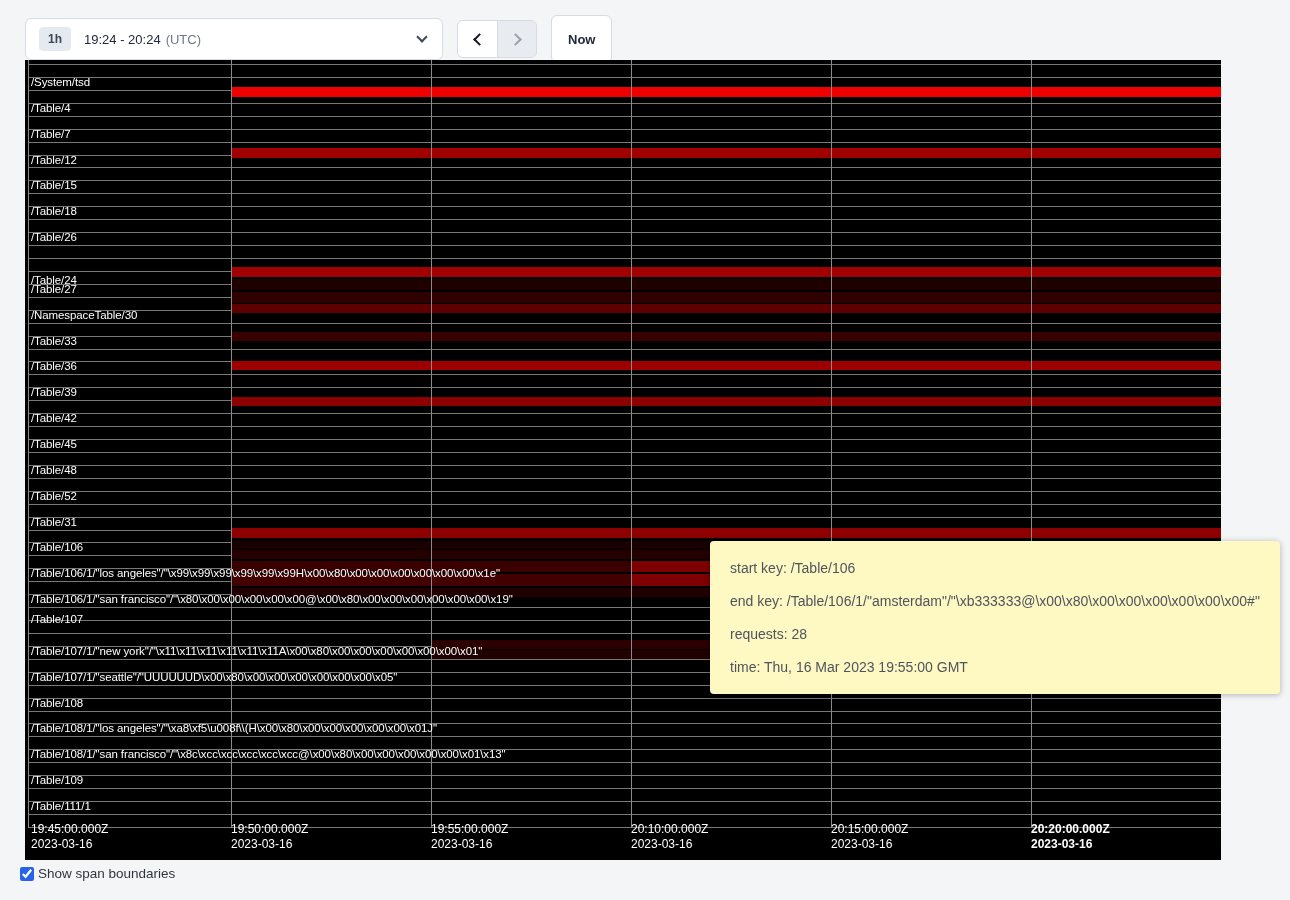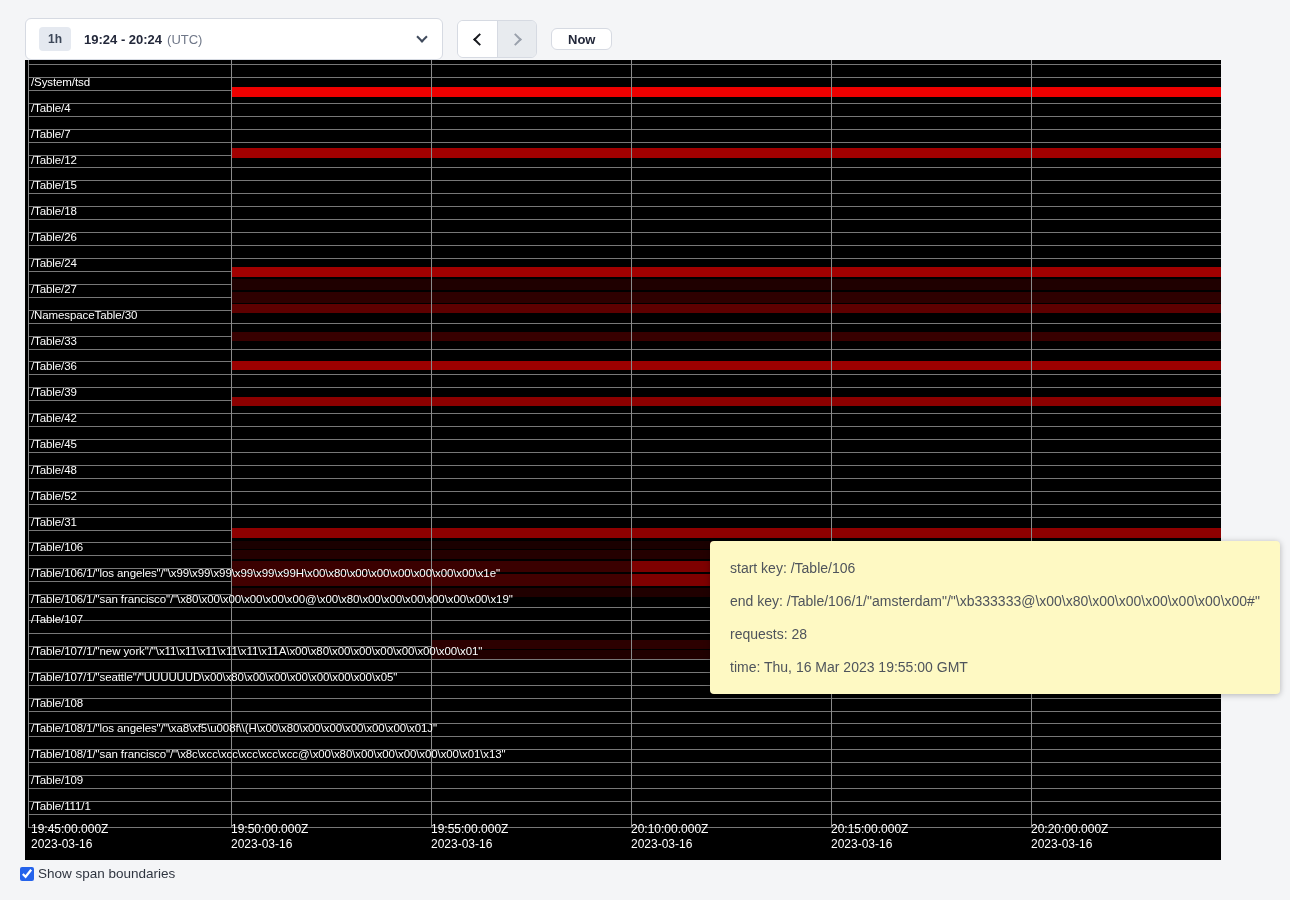--- a/index.html
+++ b/index.html
@@ -15,32 +15,32 @@
   .toolbar { position:absolute; top:18px; left:25px; height:42px; display:flex; align-items:center; }
   .range-select {
     width:418px; height:42px; background:#fff;
     border:1px solid #d6dae2; border-radius:6px;
     display:flex; align-items:center; padding:0 16px 0 13px; cursor:pointer;
   }
   .range-badge {
     background:#e5e9f0; color:#3d4758; font-size:12px; font-weight:700;
     padding:5px 9px; border-radius:4px; margin-right:13px;
   }
-  .range-text { font-size:13px; font-weight:700; color:#23283a;text-align:right; }
+  .range-text { font-size:13px; font-weight:400; color:#23283a;text-align:right; }
   .range-suffix { font-size:13px; color:#6f7788; margin-left:5px; }
   .chev { display:inline-block; width:8px; height:8px; border-right:2px solid #3f4a5c; border-bottom:2px solid #3f4a5c; }
   .chev-down { transform:rotate(45deg); margin-left:auto; margin-top:-4px; }
   .nav-group { display:flex; margin-left:14px; border:1px solid #d6dae2; border-radius:6px; overflow:hidden; height:38px; }
   .nav-btn { width:39px; height:100%; display:flex; align-items:center; justify-content:center; background:#fff; border:none; cursor:pointer; }
   .nav-btn + .nav-btn { border-left:1px solid #d6dae2; }
   .nav-btn.disabled { background:#e8ebef; cursor:default; }
   .chev-left { width:9px; height:9px; border-color:#16181d; border-width:2.5px; transform:rotate(135deg); margin-left:3px; }
   .chev-right { width:9px; height:9px; border-color:#9aa1ac; border-width:2.5px; transform:rotate(-45deg); margin-right:3px; }
   .now-btn {
-    margin-left:14px; height:22px; padding:0 16px; background:#fff;
+    margin-left:14px; height:48px; padding:0 16px; background:#fff;
     border:1px solid #d6dae2; border-radius:6px;
     font-family:"Liberation Sans", sans-serif; font-size:13px; font-weight:700; color:#23283a; cursor:pointer;
   }
 
   
   .plot { position:absolute; left:25px; top:60px; width:1196px; height:800px; background:#000; }
   .plot .hline { position:absolute; height:1px; background:#787878; }
   .plot .vline { position:absolute; width:1px; background:#8a8a8a; }
   .plot .band { position:absolute; }
   .plot .row-label {
@@ -182,21 +182,21 @@
       <div class="vline" style="top: 0px; height: 768px; left: 1006px; background: rgb(138, 138, 138);"></div>
     </div>
   <div id="rowlabels">
       <div class="row-label" style="top: 16px;">/System/tsd</div>
       <div class="row-label" style="top: 41.9px;">/Table/4</div>
       <div class="row-label" style="top: 67.7px;">/Table/7</div>
       <div class="row-label" style="top: 93.6px;">/Table/12</div>
       <div class="row-label" style="top: 119.4px;">/Table/15</div>
       <div class="row-label" style="top: 145.3px;">/Table/18</div>
       <div class="row-label" style="top: 171.1px;">/Table/26</div>
-      <div class="row-label" style="top: 197px;">/Table/24</div>
+      <div class="row-label" style="top: 214px;">/Table/24</div>
       <div class="row-label" style="top: 222.9px;">/Table/27</div>
       <div class="row-label" style="top: 248.7px;">/NamespaceTable/30</div>
       <div class="row-label" style="top: 274.6px;">/Table/33</div>
       <div class="row-label" style="top: 300.4px;">/Table/36</div>
       <div class="row-label" style="top: 326.3px;">/Table/39</div>
       <div class="row-label" style="top: 352.1px;">/Table/42</div>
       <div class="row-label" style="top: 378px;">/Table/45</div>
       <div class="row-label" style="top: 403.9px;">/Table/48</div>
       <div class="row-label" style="top: 429.7px;">/Table/52</div>
       <div class="row-label" style="top: 455.6px;">/Table/31</div>
@@ -226,21 +226,21 @@
         <div>2023-03-16</div>
       </div>
       <div class="tick" style="top: 762px; left: 606px;">
         <div>20:10:00.000Z</div>
         <div>2023-03-16</div>
       </div>
       <div class="tick" style="top: 762px; left: 806px;">
         <div>20:15:00.000Z</div>
         <div>2023-03-16</div>
       </div>
-      <div class="tick" style="top: 762px; left: 1006px;">
+      <div class="tick" style="top: 762px; left: 1006px; font-weight: bold;">
         <div>20:20:00.000Z</div>
         <div>2023-03-16</div>
       </div>
     </div>
 </div>
 
 <div class="tooltip">
   <div>start key: /Table/106</div>
   <div>end key: /Table/106/1/"amsterdam"/"\xb333333@\x00\x80\x00\x00\x00\x00\x00\x00#"</div>
   <div>requests: 28</div>

